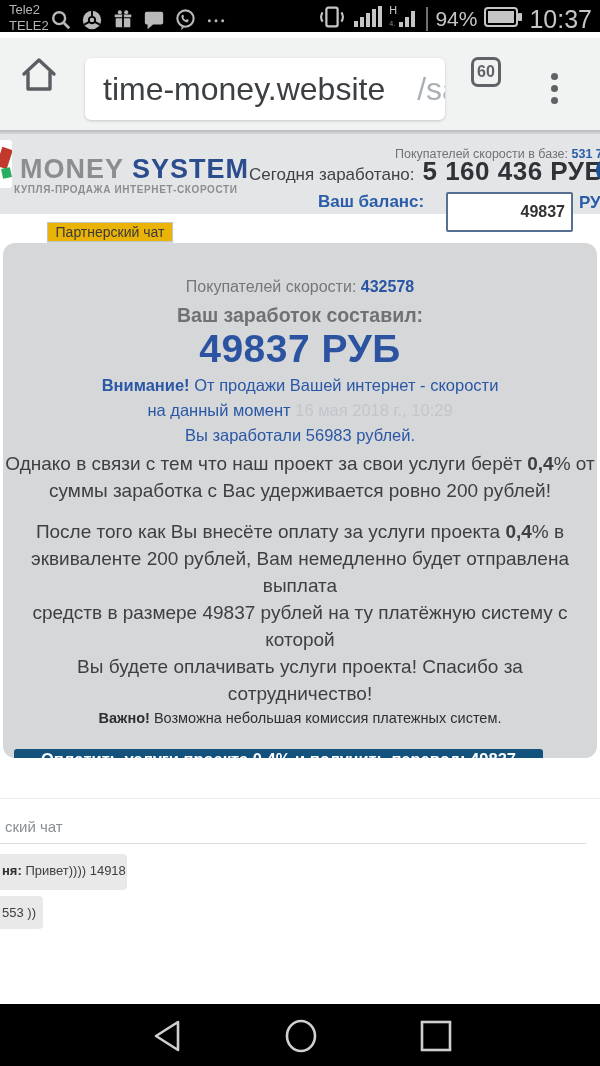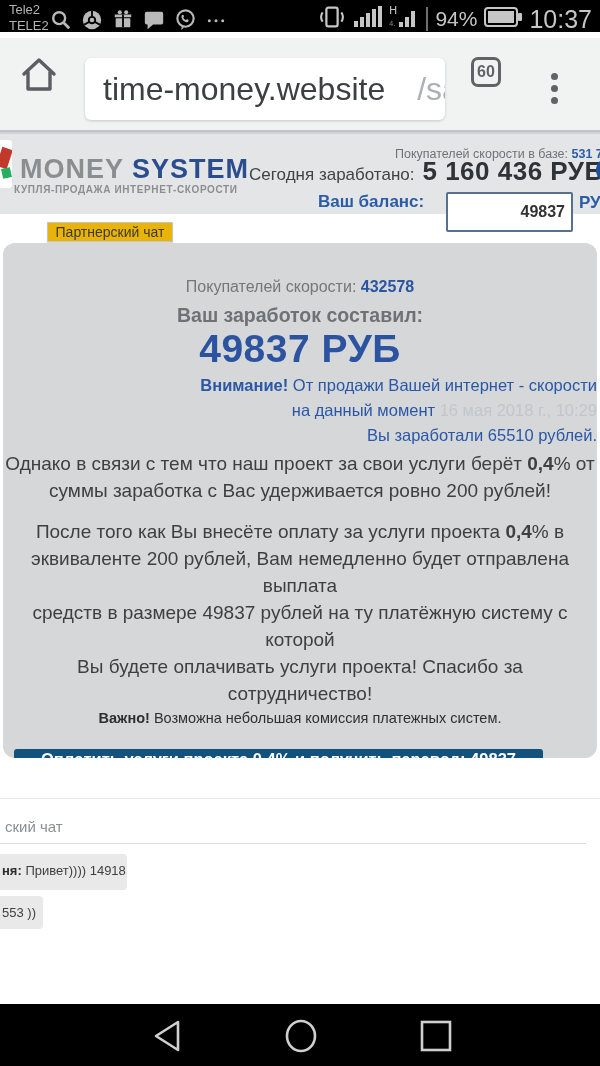--- a/index.html
+++ b/index.html
@@ -46,21 +46,21 @@
   .balance-input{position:absolute;left:446px;top:58px;width:127px;height:23px;background:#fff;border:2px solid #56708f;border-radius:2px;
     box-sizing:border-box;text-align:right;font-size:16px;font-weight:bold;color:#333;padding:18px 6px;font-family:inherit;}
   .balance-cur{position:absolute;left:579px;top:59px;font-size:17px;font-weight:bold;color:#2a5ca8;white-space:nowrap;}
   
   .card{position:absolute;left:3px;top:243px;width:594px;height:515px;background:#d5d7d9;border-radius:12px;
     overflow:hidden;text-align:center;}
   .buyers{margin-top:34px;font-size:16px;color:#74777a;line-height:19px;}
   .buyers b{color:#2a55a2;}
   .earn-title{margin-top:7px;font-size:19.5px;font-weight:bold;color:#6f7275;line-height:24px;}
   .amount{margin-top:2px;font-size:39px;font-weight:bold;color:#2b53a0;line-height:40px;letter-spacing:.5px;}
-  .notice{margin-top:4px;font-size:16.5px;color:#2a57a6;line-height:25px;text-align:right;}
+  .notice{margin-top:4px;font-size:16.5px;color:#2a57a6;line-height:25px;}
   .notice .date{color:#c2c6cb;}
   .para{font-size:19px;color:#3d3f41;line-height:27px;}
   .para1{margin-top:2px;}
   .para2{margin-top:14px;}
   .important{margin-top:2px;font-size:14.5px;color:#2d2f30;line-height:18px;}
   .pay-btn{display:block;margin:22px auto 0 11px;width:529px;height:38px;background:#12527d;border:none;border-radius:3px;
     box-shadow:0 2px 0 rgba(0,0,0,.25);color:#fff;font-weight:bold;font-size:16.5px;font-family:inherit;cursor:pointer;}
   
   .chat-top-line{position:absolute;left:0;top:798px;width:600px;height:1px;background:#ececec;}
   .chat-heading{position:absolute;left:5px;top:818px;font-size:15px;color:#8a8f94;}
@@ -200,21 +200,21 @@
     <div class="buyers">
       <span>Покупателей скорости:</span>
       <b>432578</b>
     </div>
     <div class="earn-title">Ваш заработок составил:</div>
     <div class="amount">49837 РУБ</div>
 
     <div class="notice">
       <div><b>Внимание!</b> <span>От продажи Вашей интернет - скорости</span></div>
       <div><span>на данный момент</span> <span class="date">16 мая 2018 г., 10:29</span></div>
-      <div>Вы заработали 65510 рублей.</div>
+      <div>Вы заработали 56983 рублей.</div>
     </div>
 
     <div class="para para1">
       <div><span>Однако в связи с тем что наш проект за свои услуги берёт </span><b>0,4</b><span>% от</span></div>
       <div>суммы заработка с Вас удерживается ровно 200 рублей!</div>
     </div>
 
     <div class="para para2">
       <div><span>После того как Вы внесёте оплату за услуги проекта </span><b>0,4</b><span>% в</span></div>
       <div>эквиваленте 200 рублей, Вам немедленно будет отправлена выплата</div>

